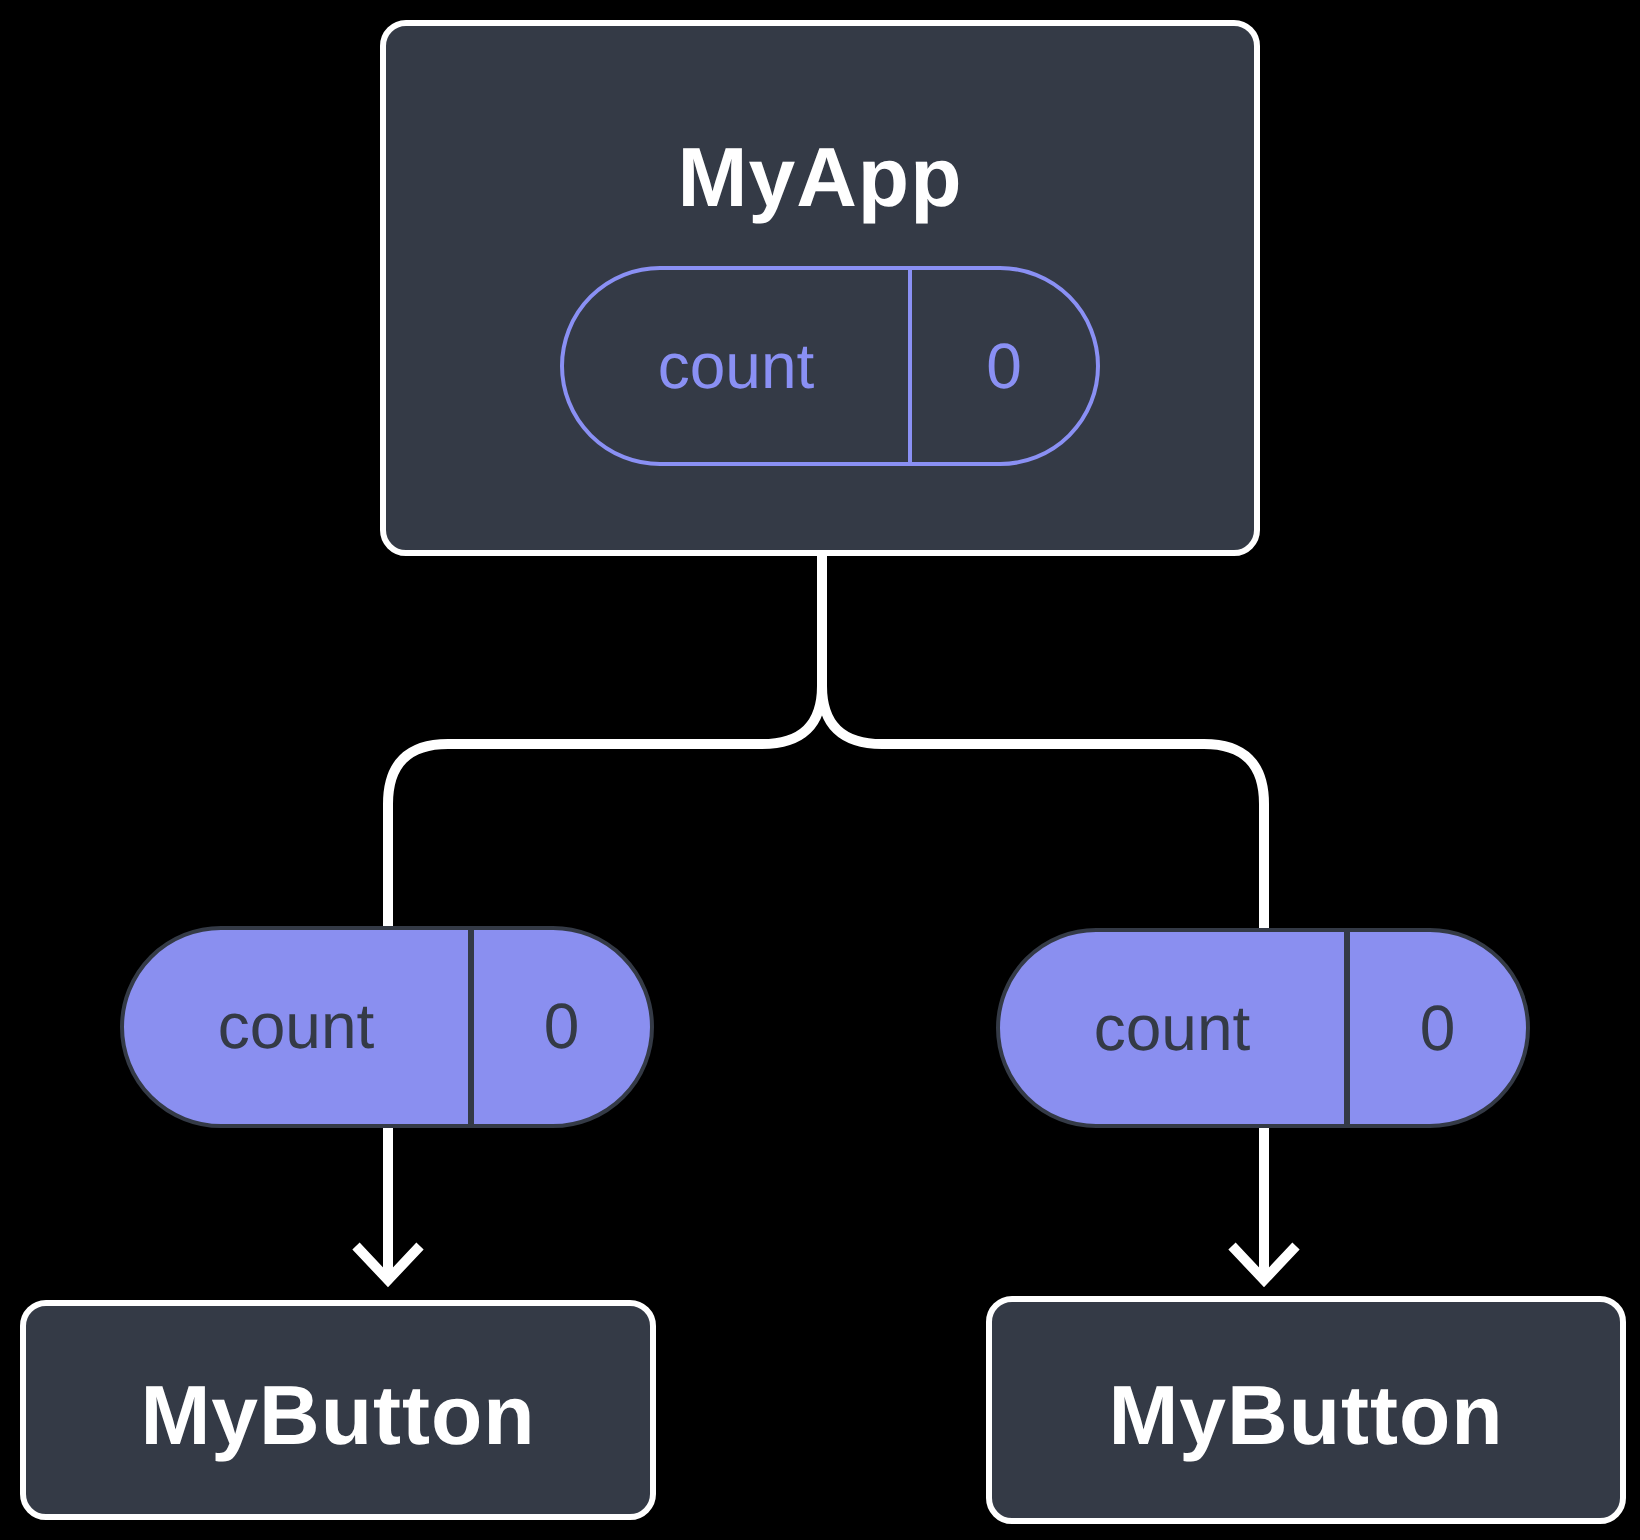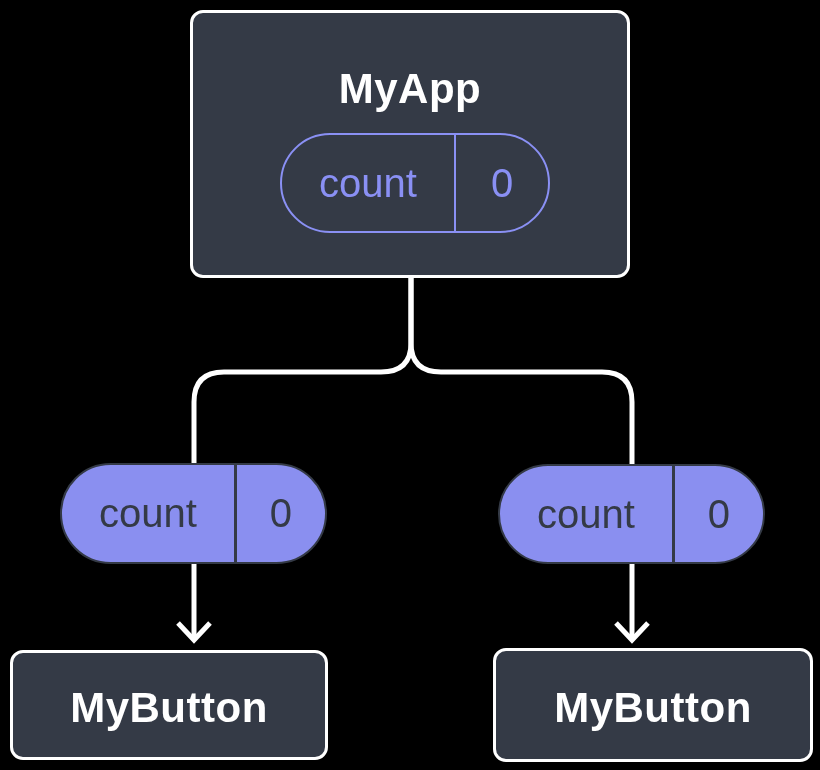--- a/index.html
+++ b/index.html
@@ -47,21 +47,21 @@
     box-sizing: border-box;
     display: flex;
     align-items: stretch;
     border-radius: 60px;
     overflow: hidden;
   }
   .pill-cell {
     display: flex;
     align-items: center;
     justify-content: center;
-    font-size: 40px;
+    font-size: 32px;
   }
   .pill-cell-name { width: 172px; }
   .pill-cell-value { flex: 1; }
   .pill-divider { width: 2.5px; }
   .state-pill {
     left: 87px; top: 120px;
     width: 270px; height: 100px;
     border: 2px solid #8A90F4;
     background: transparent;
   }

